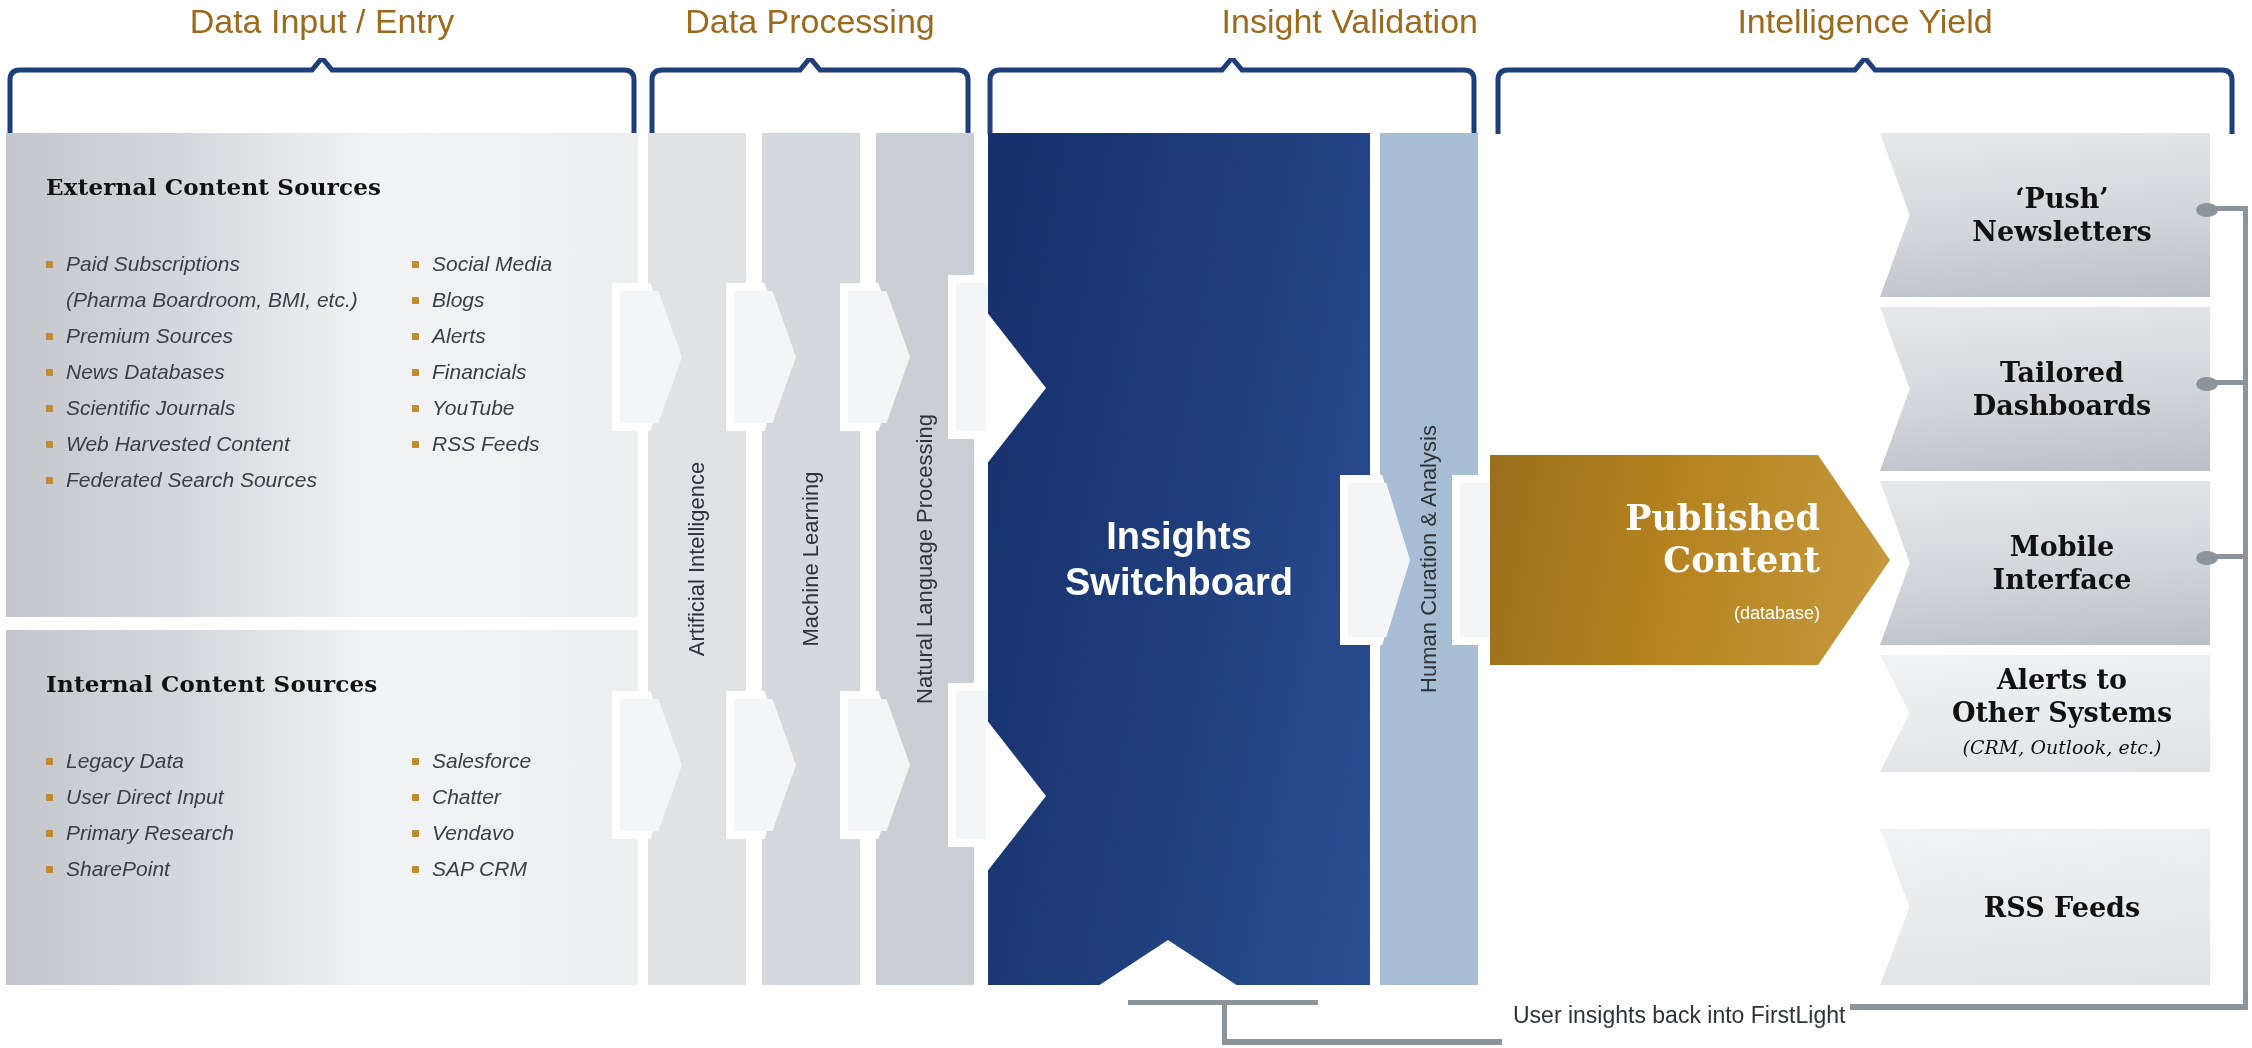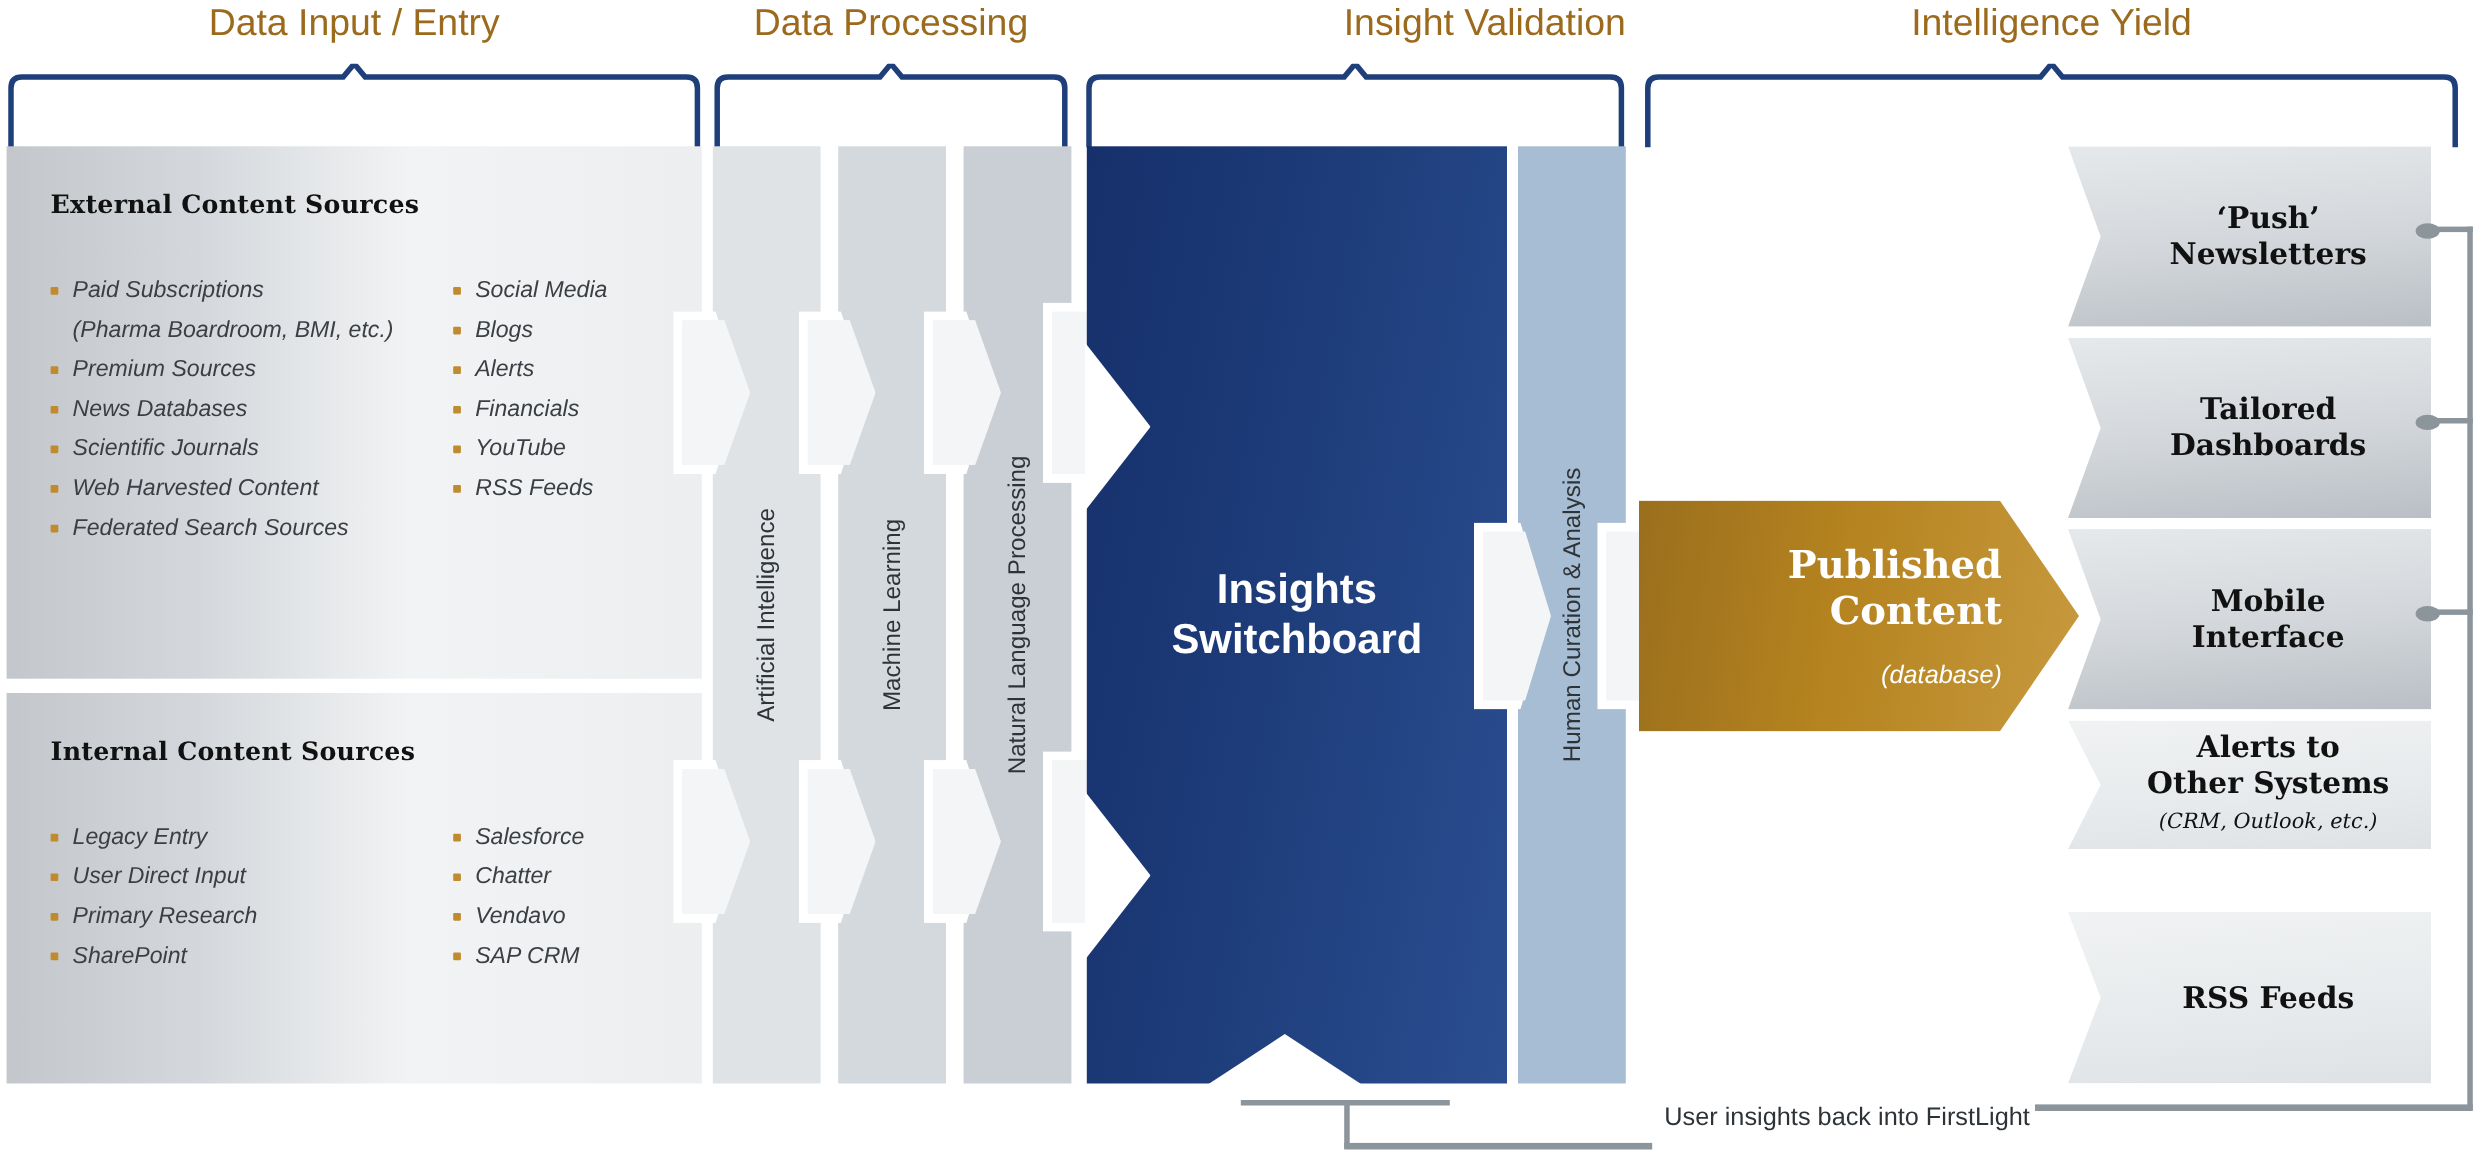--- a/index.html
+++ b/index.html
@@ -51,21 +51,21 @@
   #human-col{position:absolute;left:1380px;top:133px;width:98px;height:852px;
       background:#a7bdd4;}
 
   
   #published{position:absolute;left:1490px;top:455px;width:400px;height:210px;
       background:linear-gradient(100deg,#9a6f1d 0%,#b5831f 45%,#c79a3e 100%);
       clip-path:polygon(0 0,82% 0,100% 50%,82% 100%,0 100%,0 100%);}
   #published-inner{position:absolute;left:0;right:70px;top:50%;transform:translateY(-50%);
       text-align:right;color:#ffffff;}
   #published-title{font-family:"DejaVu Serif",serif;font-weight:bold;font-size:35px;line-height:42px;}
-  #published-sub{font-size:23px;font-style:italic;margin-top:22px;font-family:"Liberation Sans",sans-serif;}
+  #published-sub{font-size:18px;margin-top:22px;font-family:"Liberation Sans",sans-serif;}
 
   
   .out-chev{position:absolute;left:1880px;width:330px;
       clip-path:polygon(0 0,100% 0,100% 100%,0 100%,9% 50%);
       display:flex;align-items:center;justify-content:center;text-align:center;}
   .out-label{font-family:"DejaVu Serif",serif;font-weight:bold;color:#111111;
       font-size:27px;line-height:33px;padding-left:34px;}
   .out-sub{display:block;font-size:19px;font-style:italic;font-weight:normal;margin-top:2px;}
 
   
@@ -127,21 +127,21 @@
       <div class="src-li">Financials</div>
       <div class="src-li">YouTube</div>
       <div class="src-li">RSS Feeds</div>
     </div>
   </div>
 
   <div class="src-panel" id="panel-internal" style="left:6px;top:630px;width:632px;height:355px;">
     <div class="src-title" style="left:40px;top:40px;">Internal Content Sources</div>
 
     <div class="src-list" style="left:34px;top:113px;width:330px;">
-      <div class="src-li">Legacy Entry</div>
+      <div class="src-li">Legacy Data</div>
       <div class="src-li">User Direct Input</div>
       <div class="src-li">Primary Research</div>
       <div class="src-li">SharePoint</div>
     </div>
 
     <div class="src-list" style="left:400px;top:113px;width:220px;">
       <div class="src-li">Salesforce</div>
       <div class="src-li">Chatter</div>
       <div class="src-li">Vendavo</div>
       <div class="src-li">SAP CRM</div>

